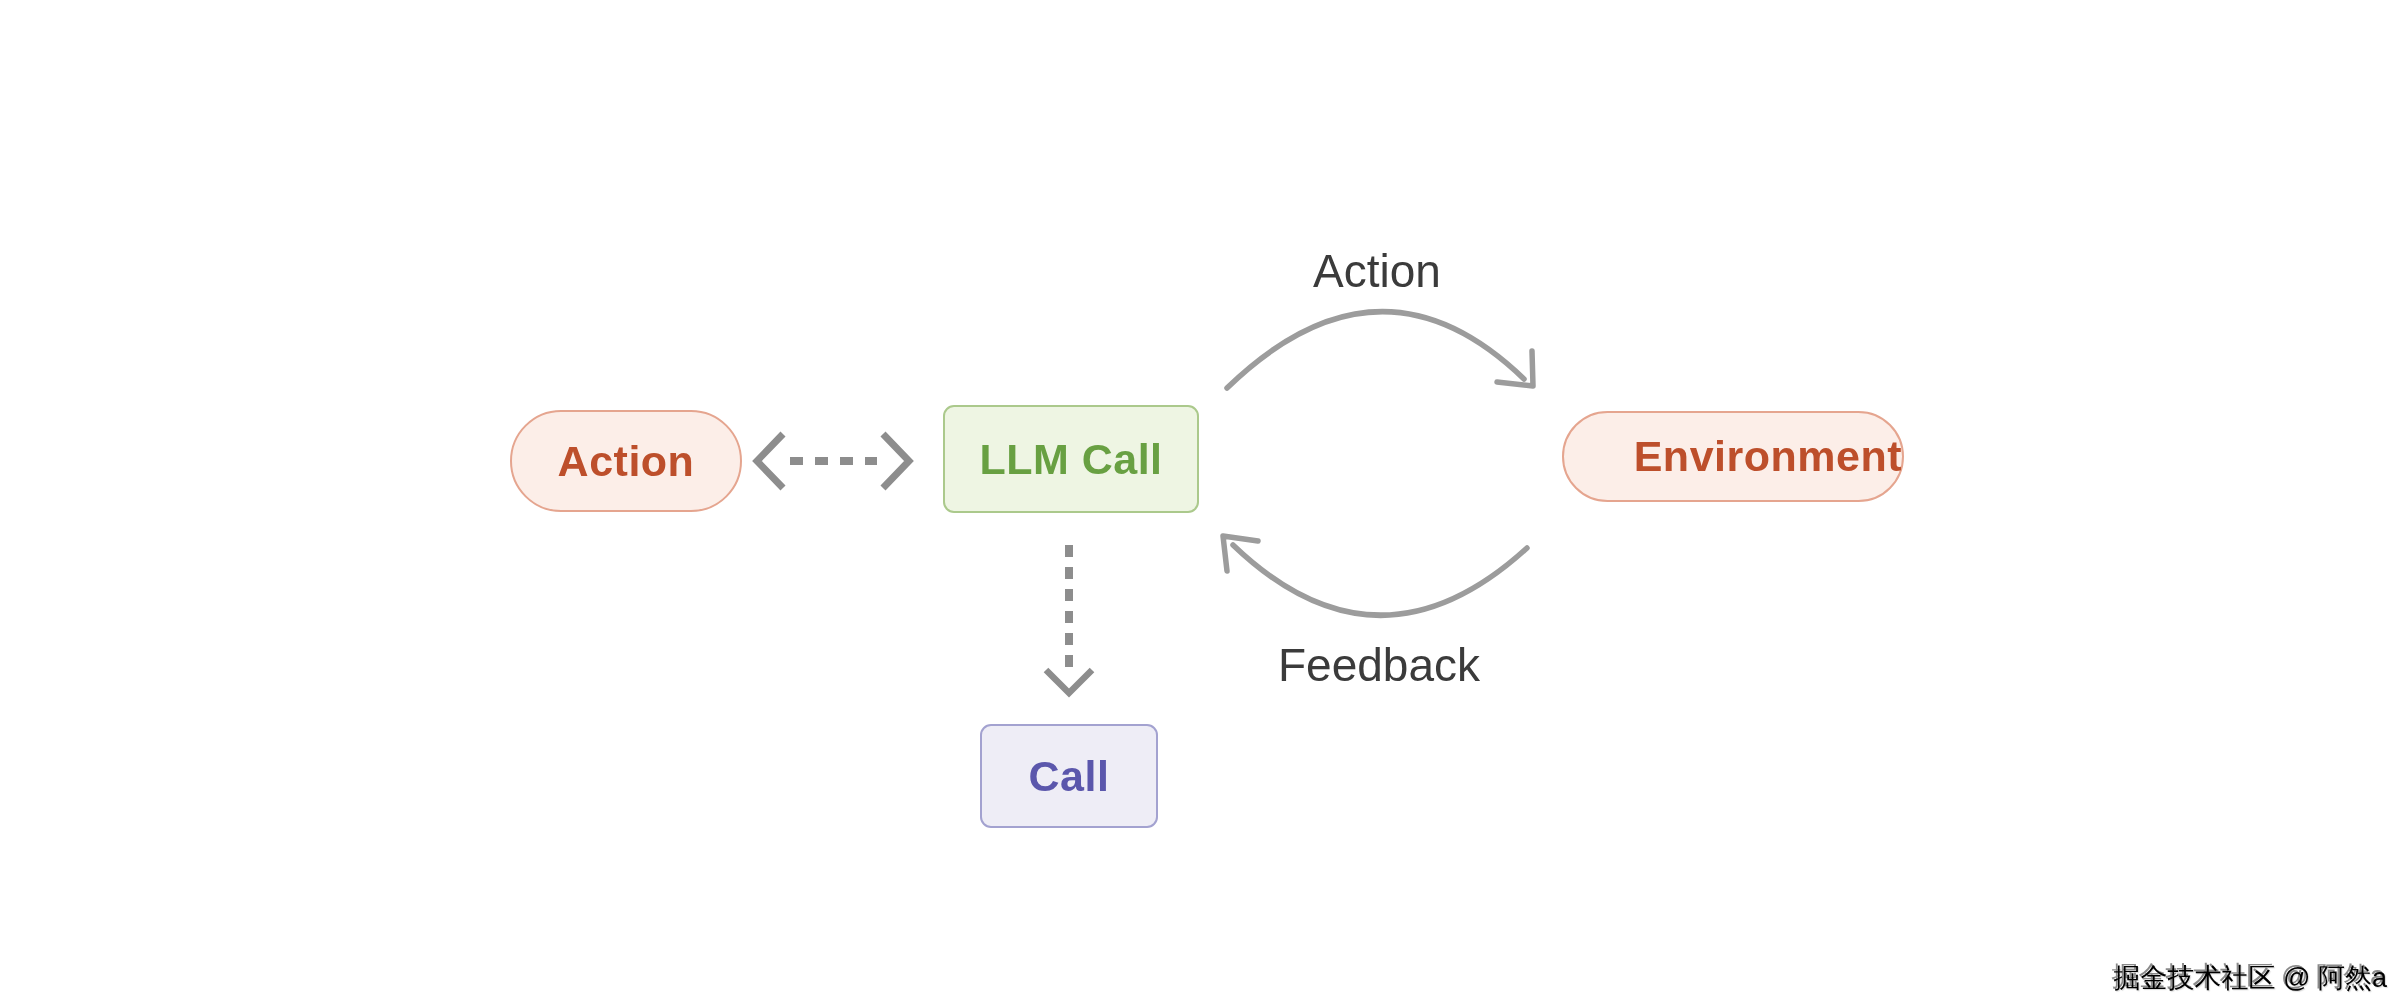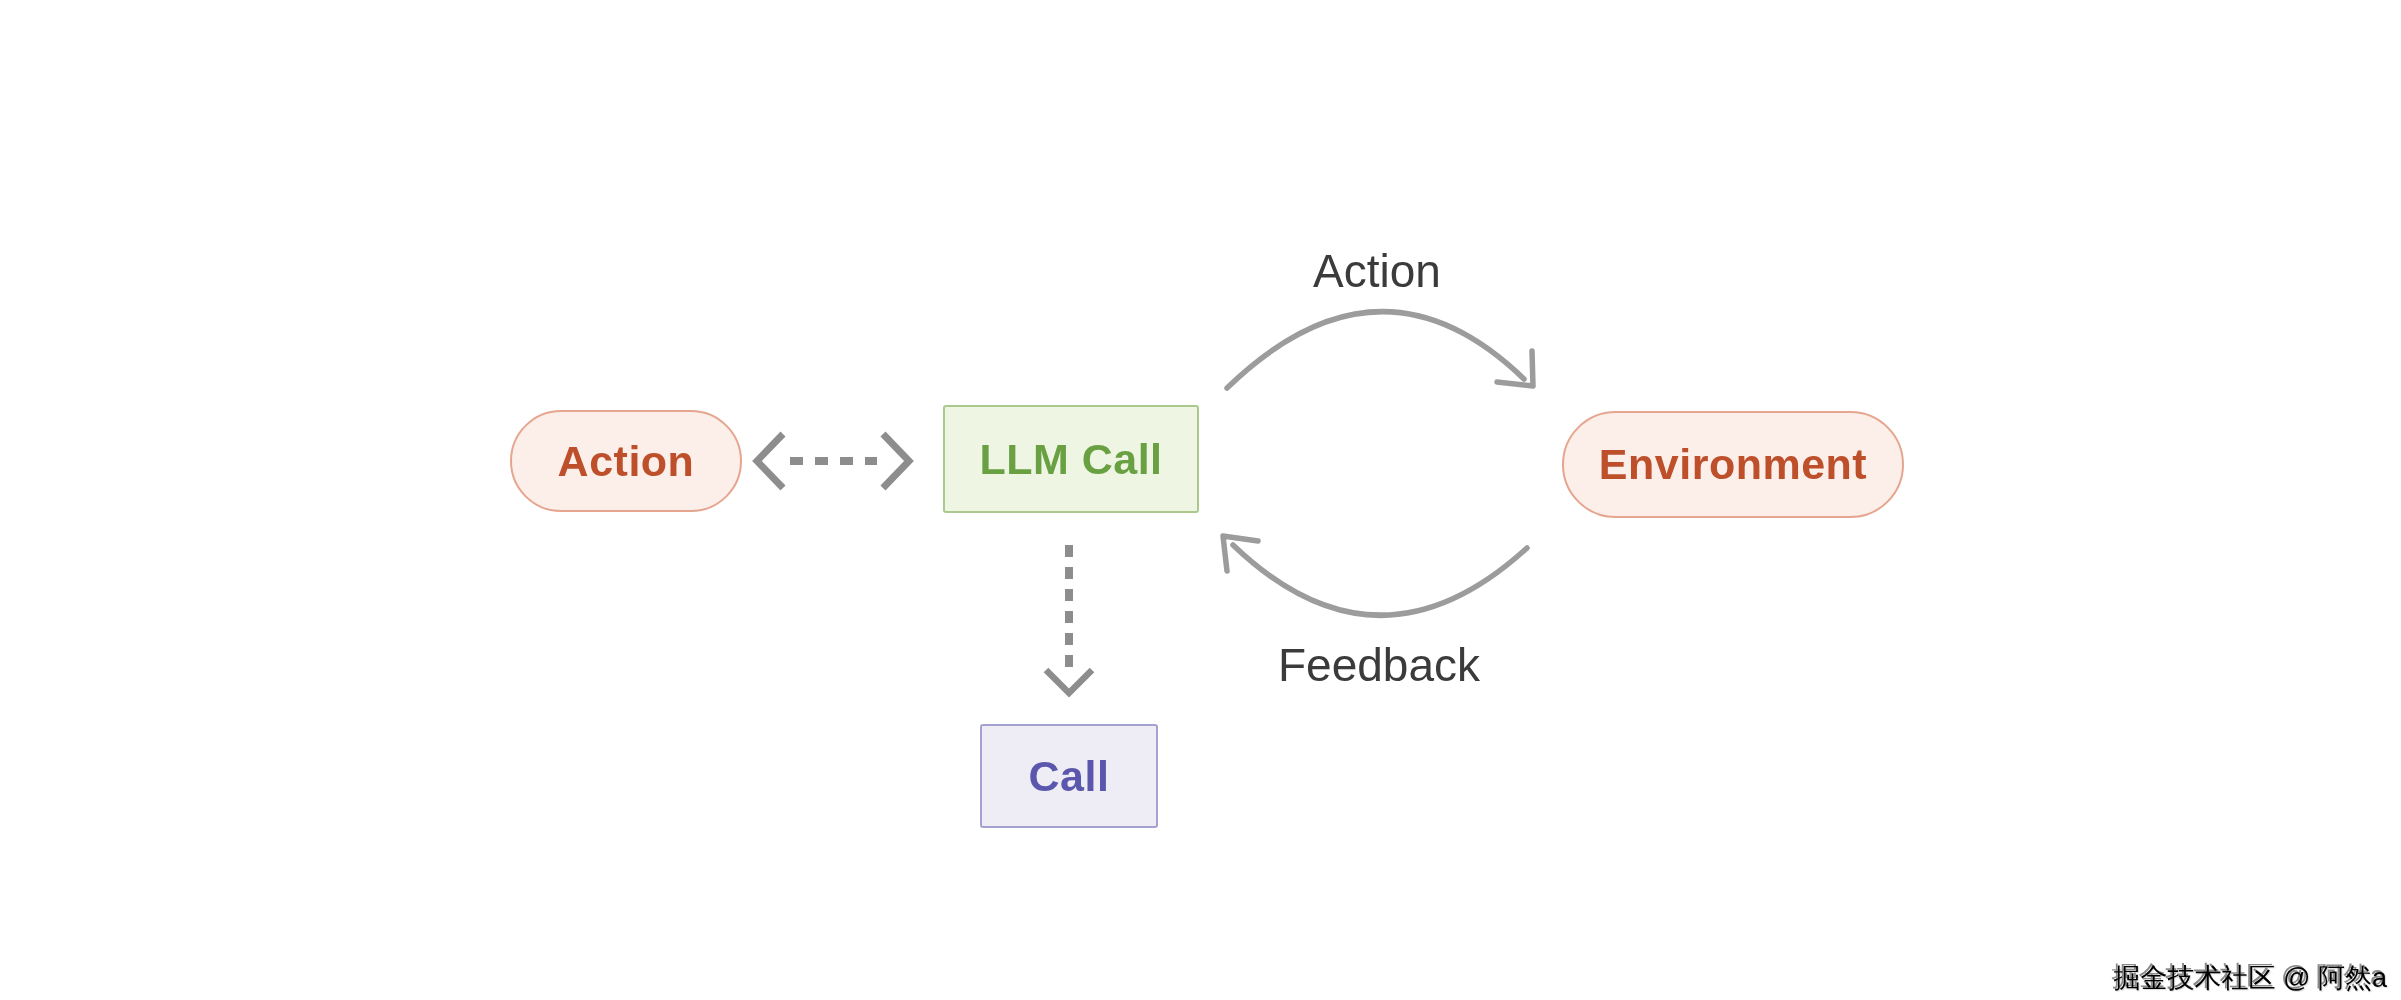--- a/index.html
+++ b/index.html
@@ -12,27 +12,27 @@
   .canvas{
     position:relative; width:2401px; height:1000px; background:#ffffff;
     font-family:"Liberation Sans","DejaVu Sans",sans-serif; overflow:hidden;
   }
   .arrow-layer{position:absolute; left:0; top:0; width:2401px; height:1000px;}
   .node{
     position:absolute; display:flex; align-items:center; justify-content:center;
     box-sizing:border-box; font-weight:700; font-size:43px; letter-spacing:0.5px;
   }
   .node.pill{border-radius:999px;}
-  .node.rect{border-radius:3px;}
+  .node.rect{border-radius:11px;}
   .node-red{background:var(--node-red-bg); border:2px solid var(--node-red-border); color:var(--node-red-text);}
   .node-green{background:var(--node-green-bg); border:2px solid var(--node-green-border); color:var(--node-green-text);}
   .node-purple{background:var(--node-purple-bg); border:2px solid var(--node-purple-border); color:var(--node-purple-text);}
   #node-human{left:510px; top:410px; width:232px; height:102px;}
   #node-llm-call{left:943px; top:405px; width:256px; height:108px;}
-  #node-environment{left:1562px; top:411px; width:342px; height:107px;}
+  #node-environment{left:1562px; top:411px; width:342px; height:91px;justify-content:flex-end;}
   #node-stop{left:980px; top:724px; width:178px; height:104px;}
   .edge-label{
     position:absolute; transform:translateX(-50%);
     color:var(--label-dark); font-size:46px; font-weight:400; white-space:nowrap;
   }
   #action-label{left:1377px; top:244px;}
   #feedback-label{left:1379px; top:638px;}
   .watermark{
     position:absolute; right:14px; bottom:4px;
     font-size:27px; color:#000000; white-space:nowrap;

